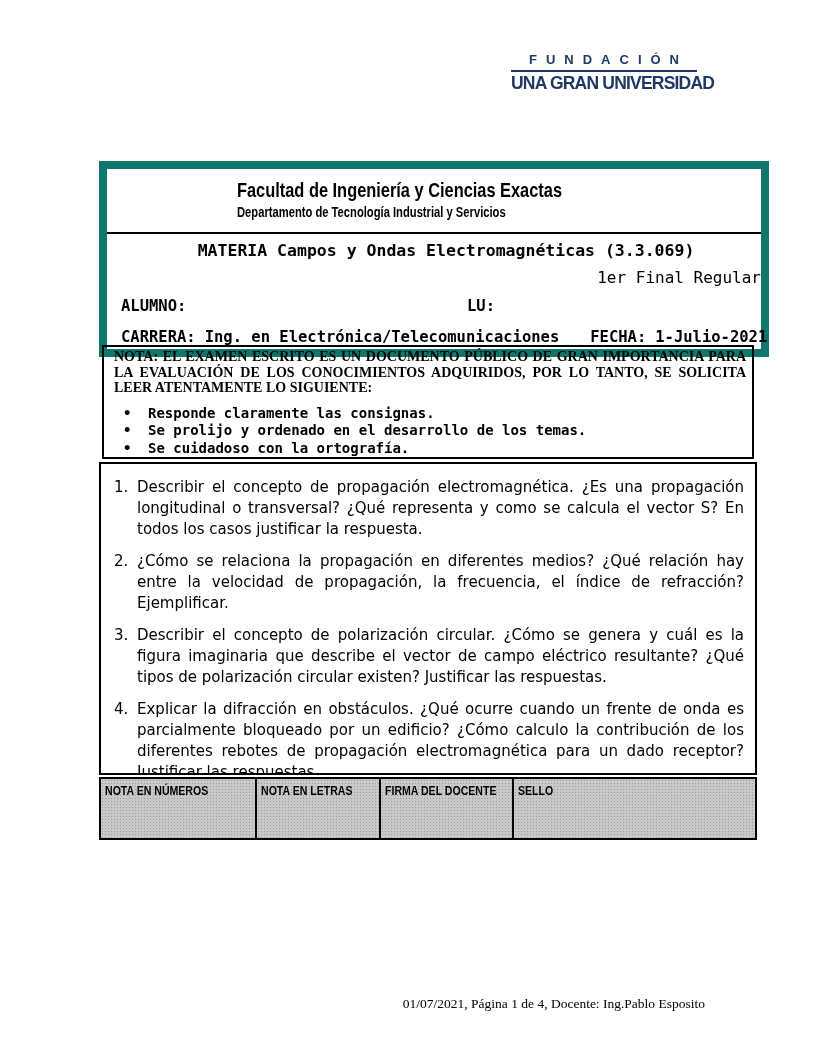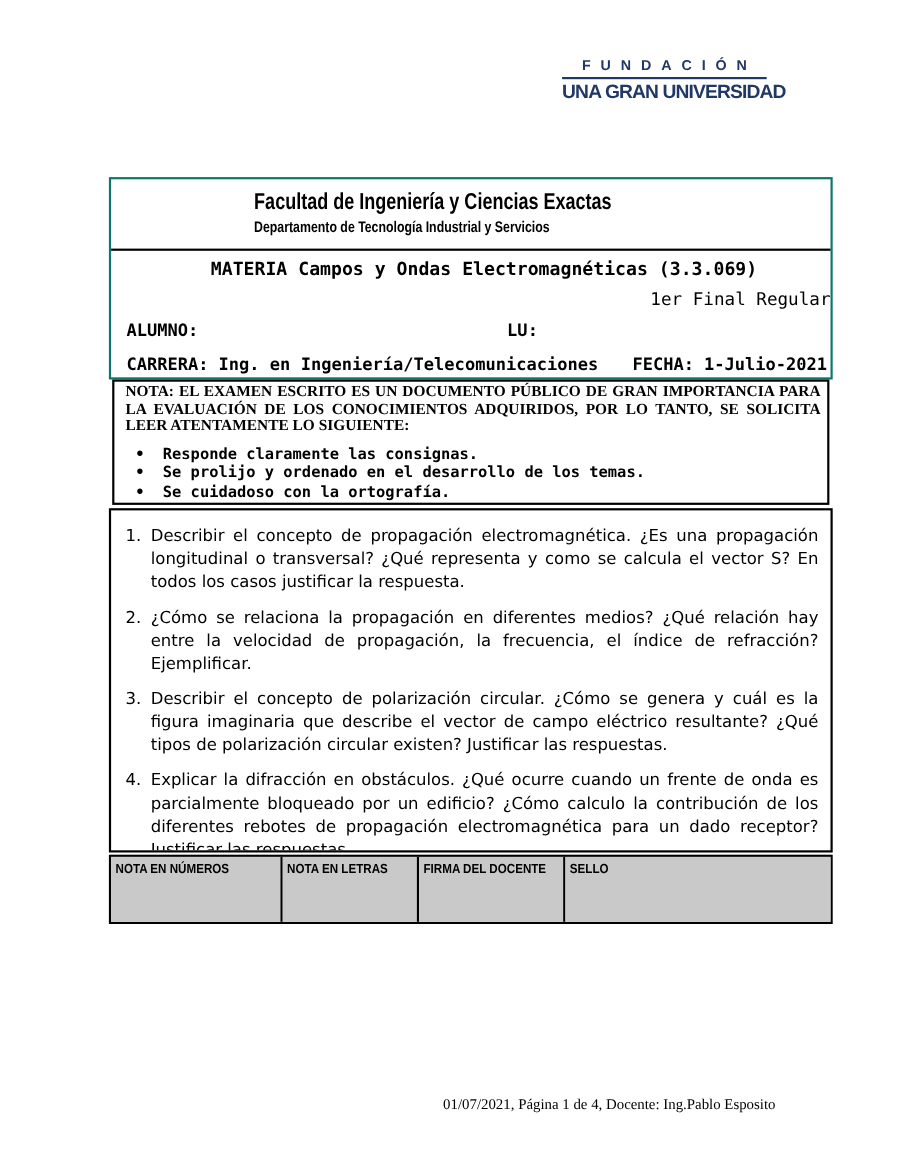--- a/index.html
+++ b/index.html
@@ -14,21 +14,21 @@
   .logo { position:absolute; left:511px; top:52px; width:186px; color:var(--navy); text-align:center; }
   .logo-fundacion { font-weight:700; font-size:13px; letter-spacing:9px; padding-left:9px; white-space:nowrap; }
   .logo-uade {
     font-family:"Liberation Serif", serif; font-weight:700; font-size:68px;
     line-height:56px; height:58px; letter-spacing:-3px; margin-top:1px; white-space:nowrap;
   }
   .logo-rule { border-top:2.5px solid var(--navy); margin-top:3px; }
   .logo-tagline { font-weight:700; font-size:17.5px; letter-spacing:-0.8px; margin-top:1px; white-space:nowrap; }
 
   
-  .main-box { position:absolute; left:99px; top:161px; width:654px; height:180px; border:2px solid #0f766e; }
+  .main-box { position:absolute; left:99px; top:161px; width:654px; height:180px; border:8px solid #0f766e; }
   .faculty-section { height:54px; padding:9px 0 0 130px; border-bottom:2px solid #000; }
   .faculty-title {
     font-weight:700; font-size:21px; line-height:24px; white-space:nowrap;
     transform:scaleX(0.78); transform-origin:left center;
   }
   .faculty-sub {
     font-weight:700; font-size:14px; line-height:16px; margin-top:2px; white-space:nowrap;
     transform:scaleX(0.80); transform-origin:left center;
   }
   .mono { font-family:"DejaVu Sans Mono", monospace; }
@@ -96,21 +96,21 @@
       <div class="faculty-title">Facultad de Ingeniería y Ciencias Exactas</div>
       <div class="faculty-sub">Departamento de Tecnología Industrial y Servicios</div>
     </div>
     <div class="materia-line mono">MATERIA Campos y Ondas Electromagnéticas (3.3.069)</div>
     <div class="exam-title mono">1er Final Regular</div>
     <div class="field-row mono">
       <span>ALUMNO:</span>
       <span class="lu-label">LU:</span>
     </div>
     <div class="carrera-row mono">
-      <span>CARRERA:</span><span class="val">Ing. en Ingeniería/Telecomunicaciones</span><span class="fecha">FECHA:</span><span class="val">1-Julio-2021</span>
+      <span>CARRERA:</span><span class="val">Ing. en Electrónica/Telecomunicaciones</span><span class="fecha">FECHA:</span><span class="val">1-Julio-2021</span>
     </div>
   </div>
 
   <div class="nota-box">
     <div class="nota-text">NOTA: EL EXAMEN ESCRITO ES UN DOCUMENTO PÚBLICO DE GRAN IMPORTANCIA PARA LA EVALUACIÓN DE LOS CONOCIMIENTOS ADQUIRIDOS, POR LO TANTO, SE SOLICITA LEER ATENTAMENTE LO SIGUIENTE:</div>
     <div class="nota-bullets">
       <div class="bullet-item">
         <span class="bullet-dot">•</span>
         <span>Responde claramente las consignas.</span>
       </div>

